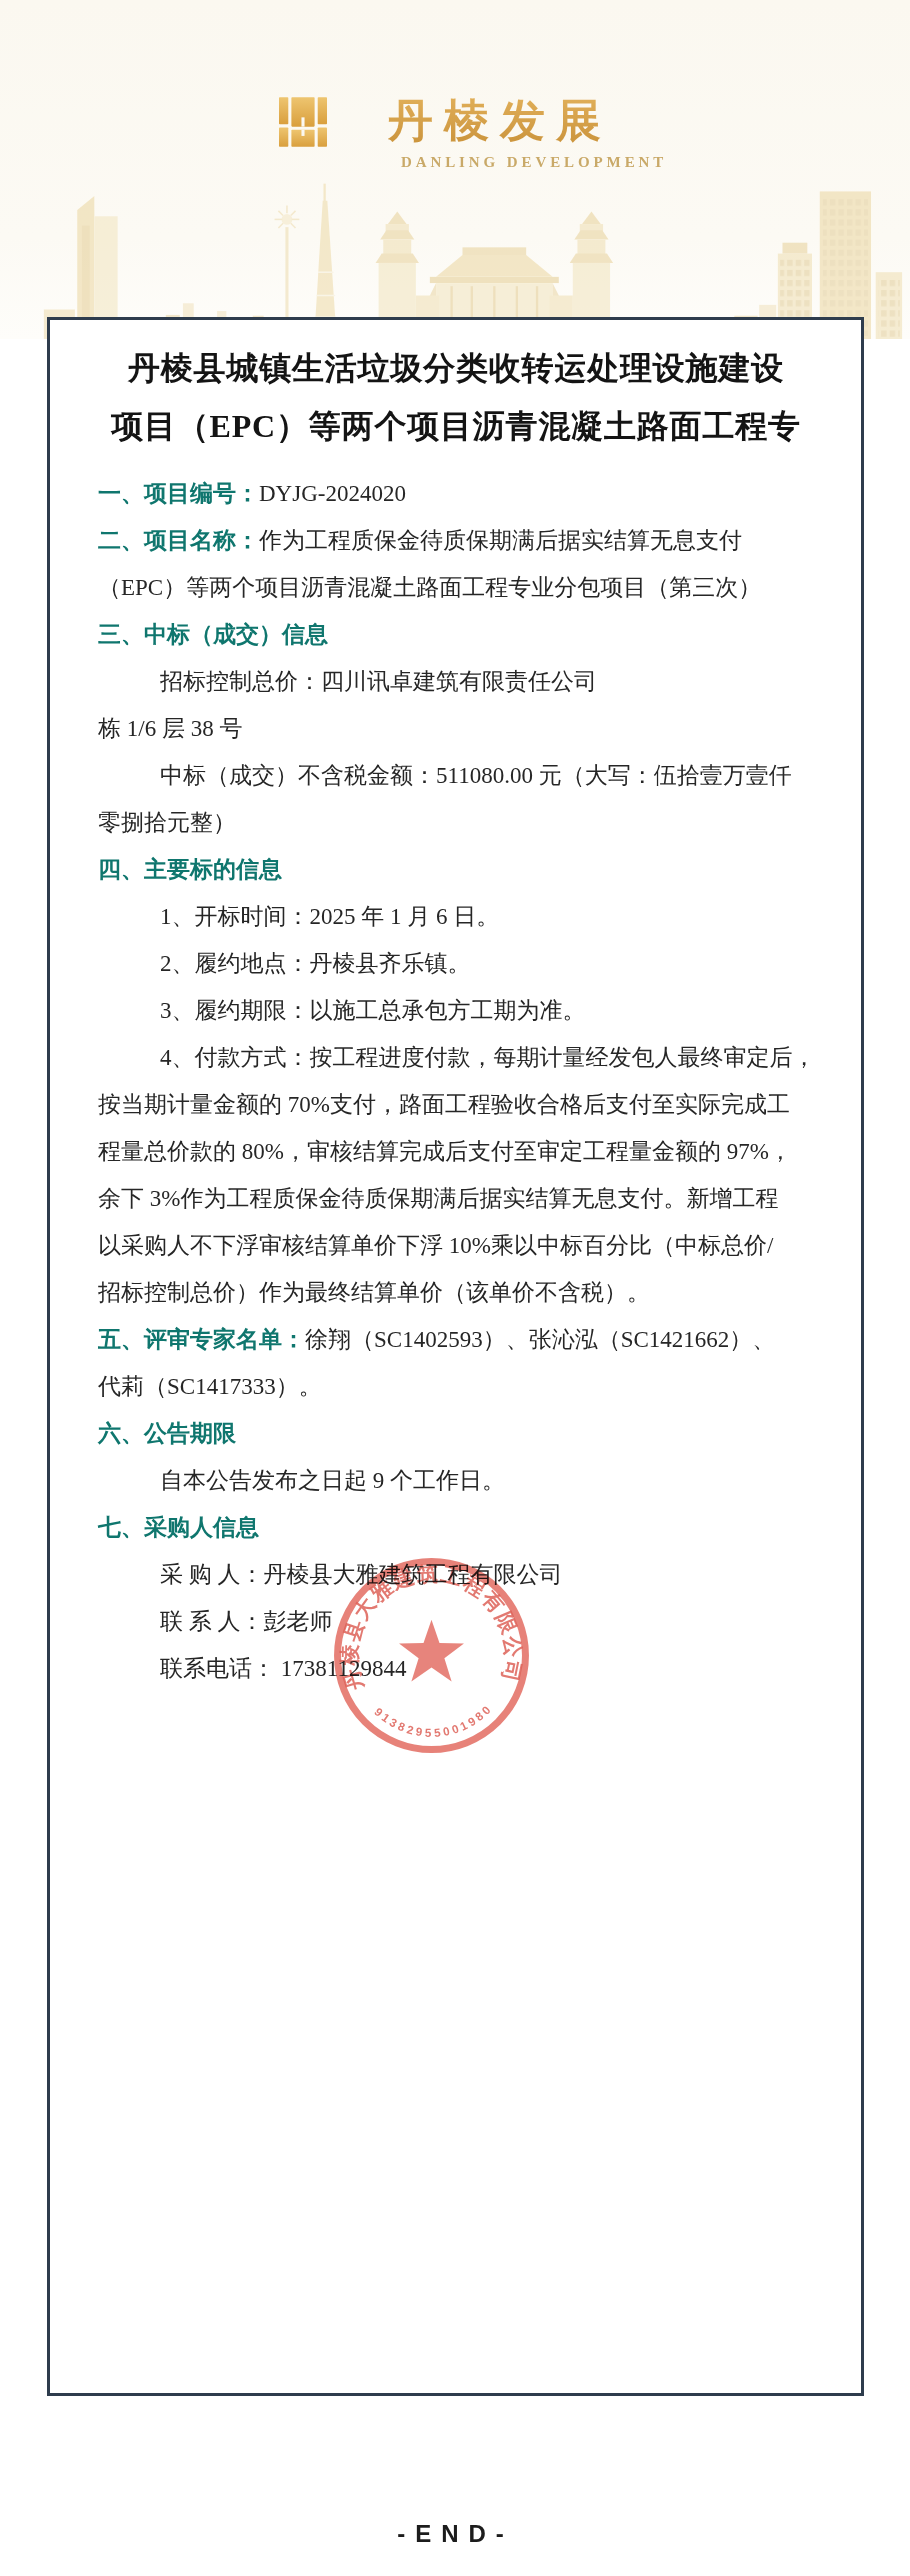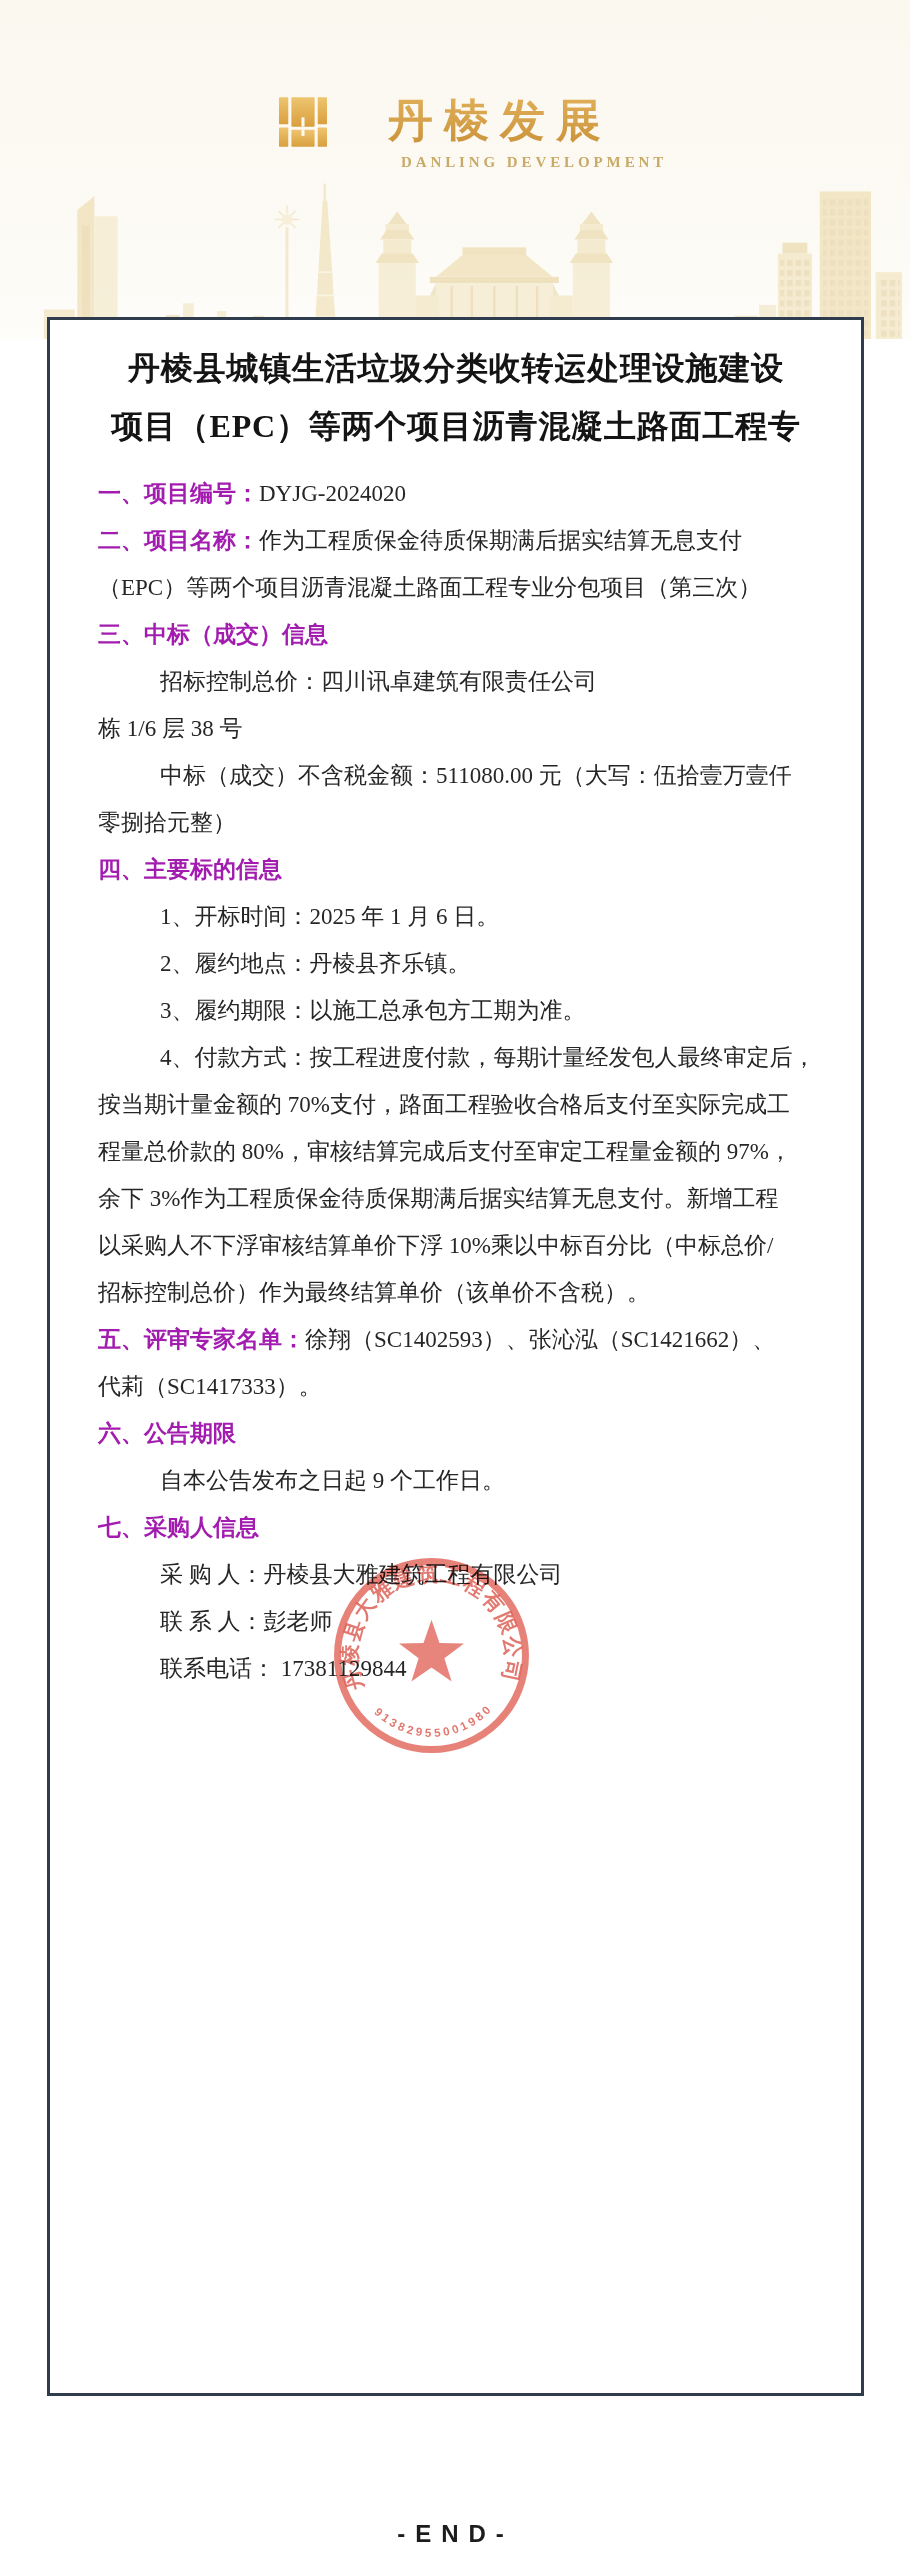--- a/index.html
+++ b/index.html
@@ -33,21 +33,21 @@
     box-sizing:border-box;background:#ffffff;border:3.1px solid #2e3c4d;
     padding:18.7px 47px 0 48px;z-index:2;
   }
   .doc-title{
     text-align:center;font-size:32px;line-height:58px;font-weight:700;
     color:#141414;letter-spacing:0.8px;margin-bottom:15.6px;white-space:nowrap;
   }
   .body-lines{position:relative;}
   .line{height:47px;line-height:47px;font-size:23px;white-space:nowrap;color:#262626;}
   .line.indent{padding-left:62px;}
-  .line .b{font-family:"Liberation Sans","DejaVu Sans",sans-serif;font-weight:700;color:#a21caf;}
+  .line .b{font-family:"Liberation Sans","DejaVu Sans",sans-serif;font-weight:700;color:#0f766e;}
   
   .stamp{
     position:absolute;left:265px;top:1219px;width:233px;height:233px;
     mix-blend-mode:multiply;opacity:.88;z-index:3;pointer-events:none;
   }
   
   .end-mark{
     position:absolute;top:2520px;left:0;width:911px;text-align:center;
     font-family:"Liberation Sans","DejaVu Sans",sans-serif;
     font-size:24px;font-weight:700;letter-spacing:10px;color:#1c1c1c;

